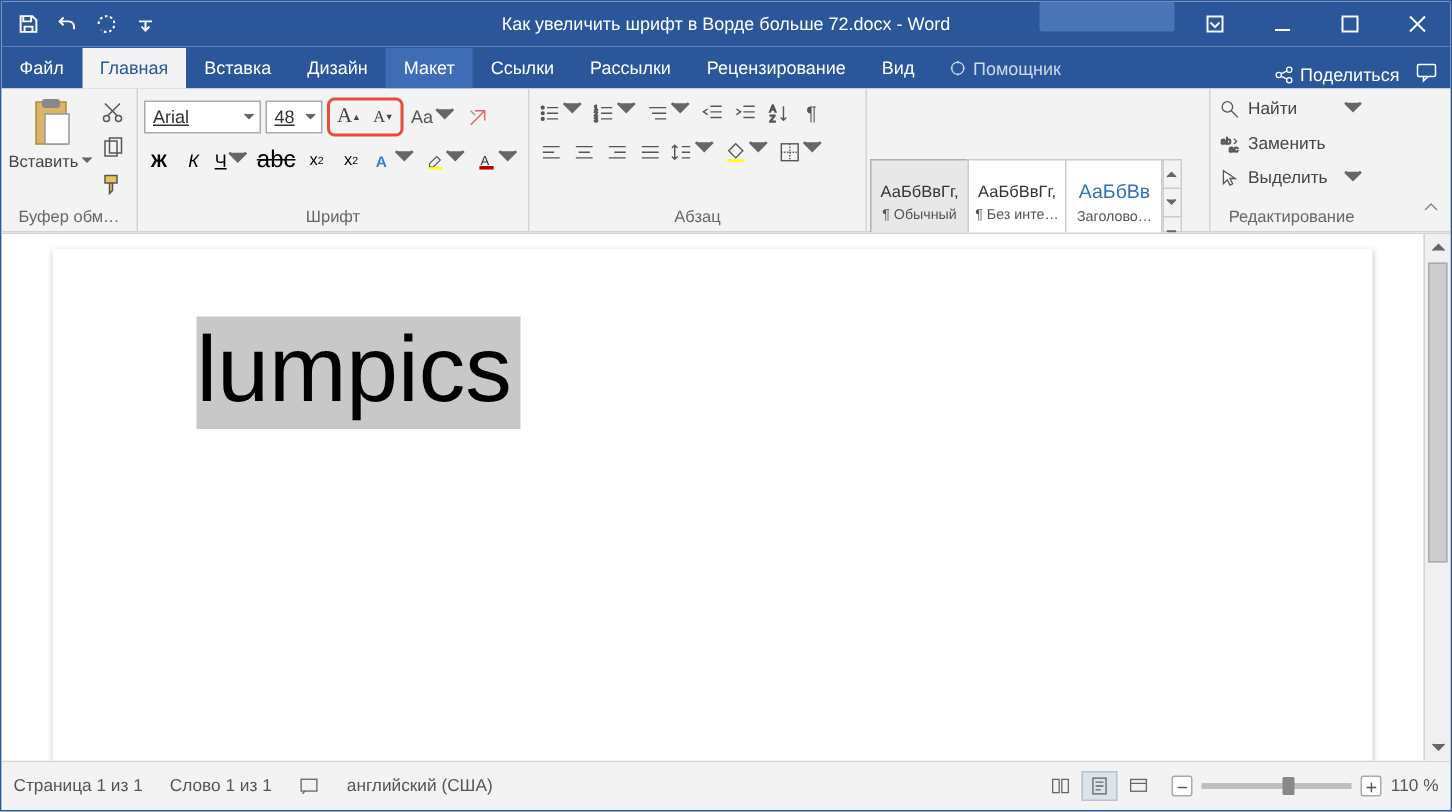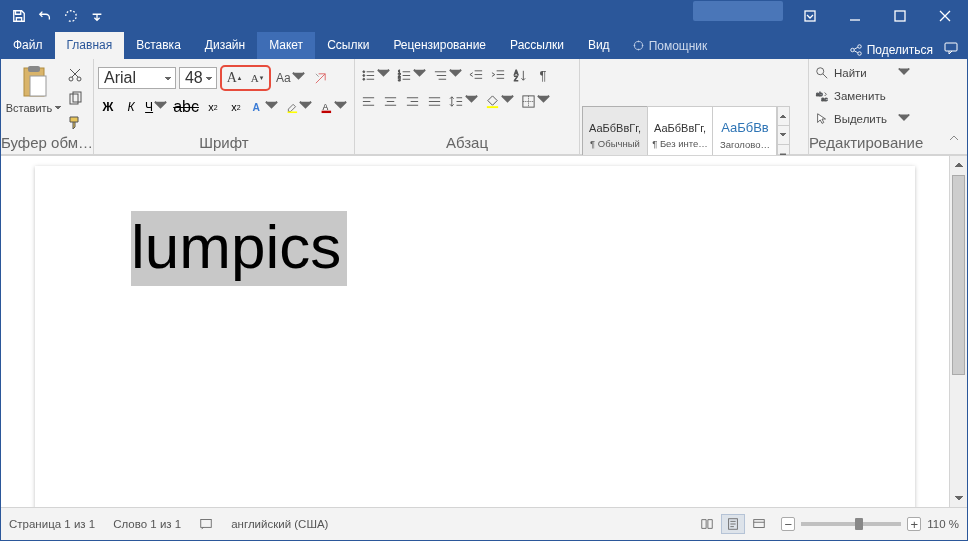--- a/index.html
+++ b/index.html
@@ -19,30 +19,30 @@
 .tab.active { background: #f3f3f3; color: #2b579a; }
 .tab.makеt { background: #3e6db5; }
 .tab-tell { display: flex; align-items: flex-start; gap: 4px; padding: 6px 10px; color: #cdd9ec; }
 .tab-tell svg { width: 13px; height: 13px; stroke: #cdd9ec; fill: none; }
 .tab-right { margin-left: auto; display: flex; align-items: center; gap: 10px; padding-right: 8px; }
 .share { display: flex; align-items: center; gap: 4px; font-size: 12px; }
 .share svg { width: 14px; height: 14px; stroke: #fff; fill: none; }
 .ribbon { background: #f3f3f3; border-bottom: 1px solid #d4d4d4; display: flex; height: 96px; }
 .rgroup { border-right: 1px solid #d4d4d4; display: flex; flex-direction: column; position: relative; }
 .rgroup-body { flex: 1; display: flex; padding: 3px 4px 0; }
-.rgroup-label { font-size: 15px; color: #666; text-align: center; padding: 2px 0 3px; position: relative; }
+.rgroup-label { font-size: 11px; color: #666; text-align: center; padding: 2px 0 3px; position: relative; }
 .clip-col { display: flex; flex-direction: column; align-items: center; width: 58px; }
 .clip-icon { width: 36px; height: 36px; margin-top: 2px; }
 .clip-label { font-size: 11px; color: #444; margin-top: 2px; display:flex; align-items:center; gap:2px;}
 .clip-side { display: flex; flex-direction: column; gap: 6px; padding: 4px 2px 0; }
 .sbtn { width: 20px; height: 18px; display: flex; align-items: center; justify-content: center; }
 .sbtn svg { width: 16px; height: 16px; }
 .font-rows { display: flex; flex-direction: column; gap: 6px; padding-top: 3px; width: 252px;}
 .font-row { display: flex; align-items: center; gap: 3px; }
-.combo { background: #fff; border: 1px solid #ababab; height: 22px; font-size: 16px; display: flex; align-items: center; padding: 0 3px 0 5px; color: #333; }
+.combo { background: #fff; border: 1px solid #ababab; height: 22px; font-size: 12px; display: flex; align-items: center; padding: 0 3px 0 5px; color: #333; text-decoration: underline; }
 .combo .dd { margin-left: auto; }
 .dd svg { width: 8px; height: 8px; stroke: #666; fill: #666; }
 .font-name { width: 78px; }
 .font-size { width: 38px; }
 .hl-box { border: 2px solid #e74c3c; border-radius: 5px; padding: 1px 2px; display: flex; gap: 3px; }
 .ibtn { height: 20px; min-width: 20px; display: flex; align-items: center; justify-content: center; padding: 0 2px; }
 .ibtn svg { width: 15px; height: 15px; }
 .ibtn .sub { font-size: 7px; margin-left: 1px; }
 .para-rows { display:flex; flex-direction:column; gap:6px; padding-top:3px; width: 216px;}
 .para-row { display:flex; align-items:center; gap:2px;}
@@ -102,20 +102,21 @@
           <svg viewBox="0 0 16 16">
             <path d="M2 8a6 6 0 1 1 2 4.5" stroke-dasharray="2 2"></path>
           </svg>
         </div>
       <div class="qat-btn">
           <svg viewBox="0 0 16 16">
             <path d="M3 6h10M8 6v6M5 10l3 3 3-3"></path>
           </svg>
         </div>
     </div>
+    <div class="title-text">Как увеличить шрифт в Ворде больше 72.docx - Word</div>
     <div class="win-controls">
       <div class="user-block"></div>
       <div class="win-btn">
           <svg viewBox="0 0 12 12">
             <rect x="1" y="1" width="10" height="10"></rect>
             <path d="M3 5l3 3 3-3"></path>
           </svg>
         </div>
       <div class="win-btn">
           <svg viewBox="0 0 12 12">
@@ -135,22 +136,22 @@
     </div>
   </div>
 
   <div class="tabbar">
     <div class="tab">Файл</div>
     <div class="tab active">Главная</div>
     <div class="tab">Вставка</div>
     <div class="tab">Дизайн</div>
     <div class="tab makеt">Макет</div>
     <div class="tab">Ссылки</div>
+    <div class="tab">Рассылки</div>
     <div class="tab">Рецензирование</div>
-    <div class="tab">Рассылки</div>
     <div class="tab">Вид</div>
     <div class="tab-tell">
       <svg viewBox="0 0 16 16">
           <circle cx="8" cy="8" r="5"></circle>
           <path d="M8 2v2M8 12v2M2 8h2M12 8h2"></path>
         </svg>
       <span>Помощник</span>
     </div>
     <div class="tab-right">
       <div class="share">

